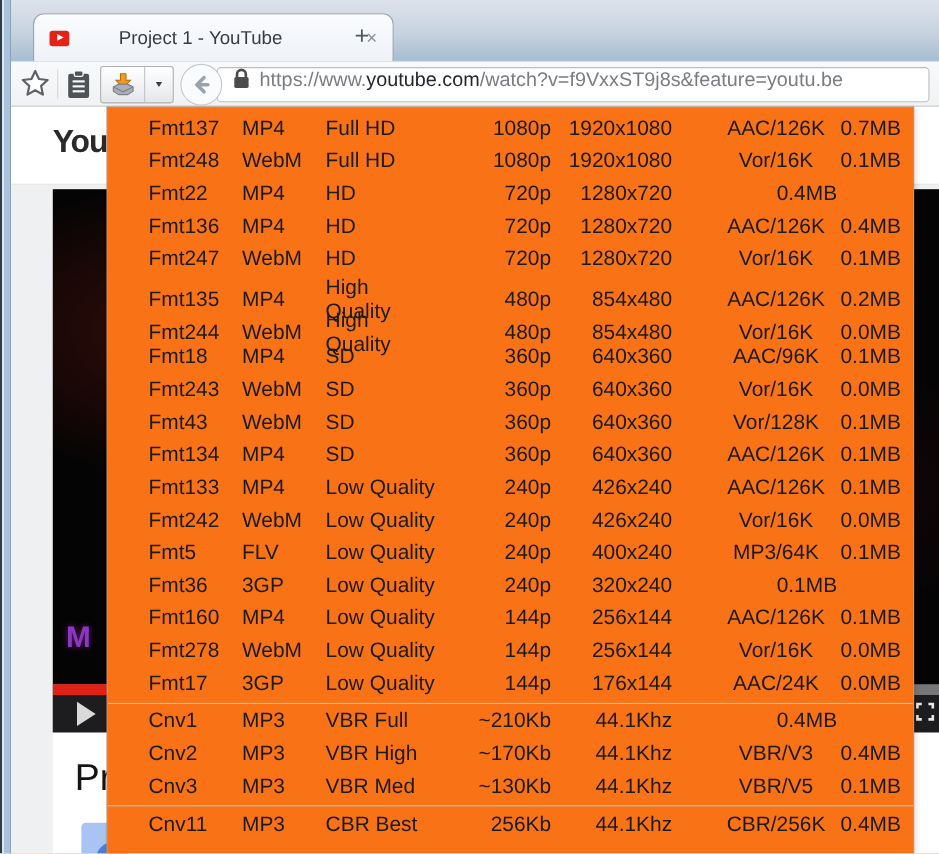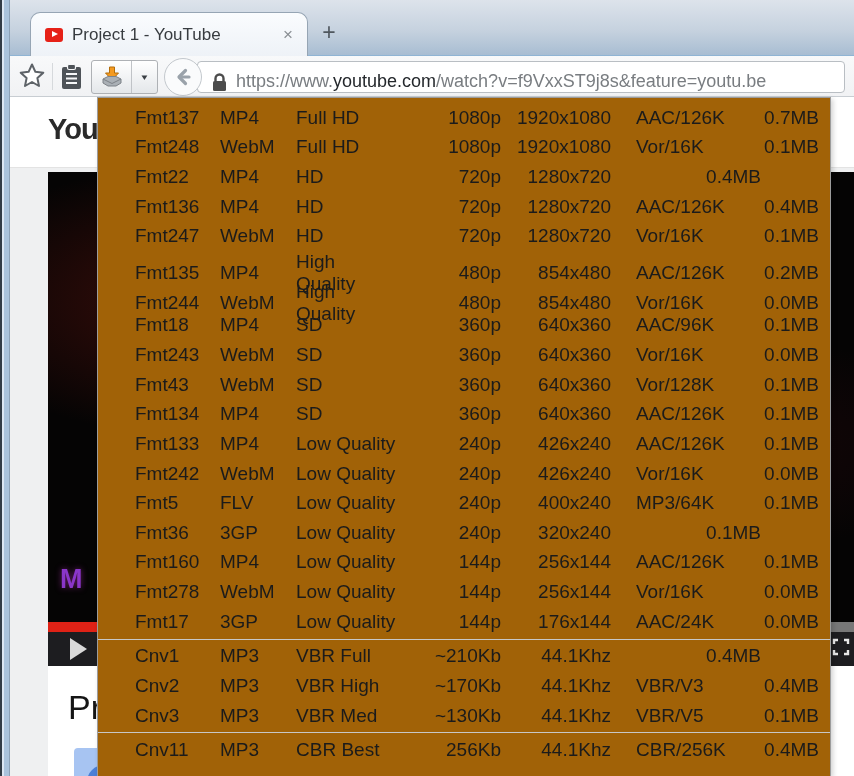--- a/index.html
+++ b/index.html
@@ -11,25 +11,25 @@
 
   
   .frame-left { position:absolute; left:0; top:0; width:10px; height:776px; z-index:90;
     background:linear-gradient(90deg,#313c46 0,#313c46 2px,#dbe7f3 2px,#dbe7f3 4px,
       #a9c3dc 4px,#a9c3dc 9px,#8ba1b6 9px,#8ba1b6 10px); }
 
   
   .tabbar { position:absolute; left:10px; top:0; right:0; height:56px;
     background:linear-gradient(180deg,#dde3eb 0%,#c6d2df 55%,#a8bdd2 100%);
     border-bottom:1px solid #8fb4d4; z-index:10; }
-  .tab { position:absolute; left:20px; top:12px; width:278px; height:44px;
+  .tab { position:absolute; left:20px; top:12px; width:328px; height:44px;
     background:linear-gradient(180deg,#fafcfe 0%,#eef2f7 100%);
     border:1px solid #96a5b4; border-bottom:none;
     border-radius:10px 10px 0 0; display:flex; align-items:center;
-    padding:18px 14px; z-index:11; }
+    padding:18px 14px; z-index:11;gap:36px; }
   .favicon { width:18px; height:14px; background:#e62117; border-radius:3px;
     position:relative; flex:0 0 auto; }
   .favicon::after { content:""; position:absolute; left:7px; top:3.5px;
     border-left:6px solid #fff; border-top:3.5px solid transparent;
     border-bottom:3.5px solid transparent; }
   .tab-title { margin-left:9px; font-size:17px; color:#383c40; white-space:nowrap;
     overflow:hidden; flex:1 1 auto; }
   .tab-close { flex:0 0 auto; font-size:17px; color:#8a8f94; margin-left:8px;
     line-height:1; cursor:default; }
   .newtab { position:absolute; left:306px; top:20px; width:26px; height:26px;
@@ -49,21 +49,21 @@
     display:flex; z-index:11; }
   .split-main { width:40px; display:flex; align-items:center; justify-content:center;
     border-right:1px solid #c0c3c7; }
   .split-arrow { flex:1; display:flex; align-items:center; justify-content:center;
     font-size:10px; color:#3a3f44; }
   .back-btn { position:absolute; left:164px; top:58px; width:38px; height:38px;
     border-radius:50%; border:1px solid #c3c8cd; background:#fafbfc;
     display:flex; align-items:center; justify-content:center; z-index:13; }
   .urlbar { position:absolute; left:197px; top:61px; width:648px; height:32px;
     background:#ffffff; border:1px solid #b9bec3; border-radius:4px;
-    display:flex; align-items:flex-end; padding-left:13px; z-index:12; }
+    display:flex; align-items:flex-start; padding-left:13px; z-index:12; }
   .lock { margin-right:8px; flex:0 0 auto; }
   .url-text { font-size:18px; white-space:nowrap; overflow:hidden; }
   .url-dim { color:#797d81; }
   .url-domain { color:#24282c; }
 
   
   .page { position:absolute; left:10px; top:97px; width:844px; height:679px;
     background:#eff0f1; z-index:1; }
   .masthead { position:absolute; left:0; top:0; width:844px; height:71px;
     background:#ffffff; border-bottom:1px solid #e3e3e3; }
@@ -93,31 +93,31 @@
   .below { position:absolute; left:38px; top:569px; width:806px; height:110px;
     background:#ffffff; }
   .vid-title { position:absolute; left:20px; top:22px; font-size:34px; color:#151515; }
   .avatar { position:absolute; left:26px; top:82px; width:42px; height:42px;
     border-radius:4px; background:#a7c4f2; overflow:hidden; }
   .avatar::after { content:""; position:absolute; left:13px; top:17px; width:34px;
     height:34px; border-radius:50%; background:#4b7fd6; }
 
   
   .menu { position:absolute; left:97px; top:97px; width:734px; height:679px;
-    background:#a16207; border:1px solid #9c9c9c; border-bottom:none;
+    background:#f97316; border:1px solid #9c9c9c; border-bottom:none;
     padding-top:5px; z-index:60; overflow:hidden;
     box-shadow:2px 2px 5px rgba(0,0,0,.18); }
   .menu-row { display:grid;
     grid-template-columns:37px 85px 76px 102px 103px 110px 150px 1fr;
     align-items:center; height:29.65px; padding-right:11px;
     font-size:19px; color:#1b1b1b; }
   .c-dash { justify-self:start; margin-left:4px; width:19px; height:2px;
     background:#2b2b2b; }
   .c-res, .c-dims, .c-size { text-align:right; }
-  .c-audio { padding-left:25px; }
+  .c-audio { padding-left:39px;text-align:center; }
   .menu-sep { height:1px; background:#c7c7c7; margin:2px 0 2px 0; }
 
   svg { display:block; }
 </style>
 </head>
 <body>
 
 <div class="window">
 
   <div class="tabbar">

